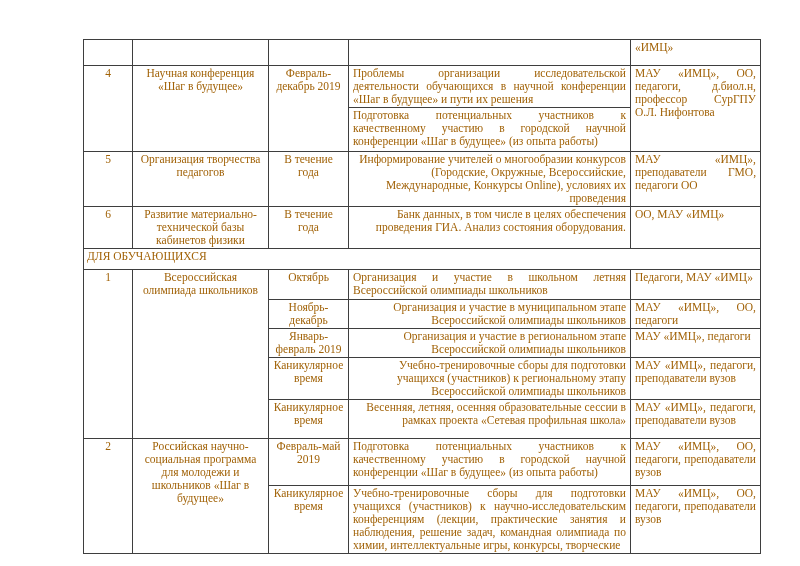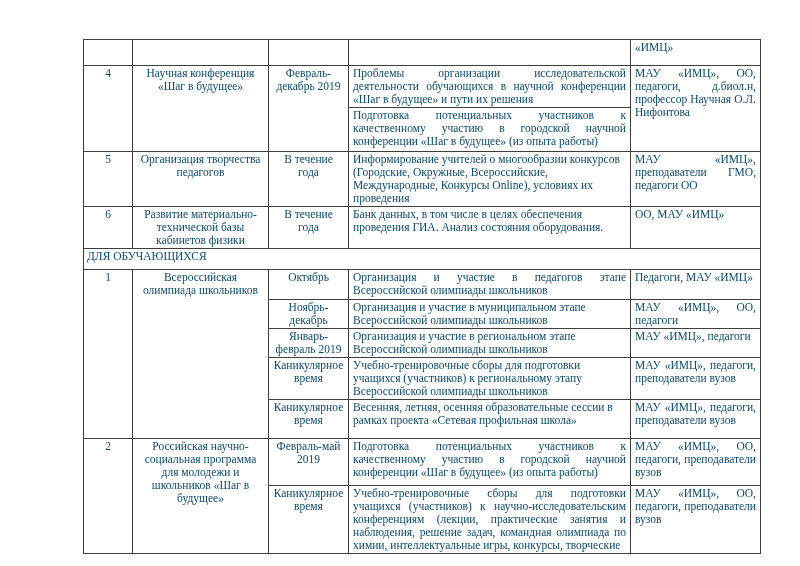--- a/index.html
+++ b/index.html
@@ -2,21 +2,21 @@
 <html><head>
 <meta charset="utf-8">
 <style>
   html, body { margin: 0; padding: 0; }
   .page {
     position: relative;
     width: 800px;
     height: 566px;
     background: #ffffff;
     font-family: "Liberation Serif", serif;
-    color: #0c4a6e;
+    color: #a16207;
     overflow: hidden;
   }
   table.plan {
     position: absolute;
     left: 83px;
     top: 39px;
     width: 677px;
     border-collapse: collapse;
     table-layout: fixed;
   }
@@ -25,21 +25,21 @@
     vertical-align: top;
     padding: 1px 4px;
     font-size: 11.5px;
     line-height: 13px;
     overflow: hidden;
     word-wrap: break-word;
   }
   td.num  { text-align: center; padding: 1px 2px; }
   td.name { text-align: center; padding: 1px 3px; margin-top: 40px; }
   td.time { text-align: center; padding: 1px 2px; margin-top: 40px; }
-  td.content { text-align: left; }
+  td.content { text-align: right; }
   td.content.just { text-align: justify; }
   td.resp { text-align: justify; padding: 1px 8px 1px 4px; }
   tr.section-row td { padding: 1px 3px; }
 </style>
 </head>
 <body>
 
 <div class="page">
   <table class="plan">
     <colgroup>
@@ -57,21 +57,21 @@
         <td class="time"></td>
         <td class="content"></td>
         <td class="resp">«ИМЦ»</td>
       </tr>
 
       <tr style="height:39px">
         <td class="num" rowspan="2">4</td>
         <td class="name" rowspan="2">Научная конференция «Шаг в будущее»</td>
         <td class="time" rowspan="2">Февраль-декабрь 2019</td>
         <td class="content just">Проблемы организации исследовательской деятельности обучающихся в научной конференции «Шаг в будущее» и пути их решения</td>
-        <td class="resp" rowspan="2">МАУ «ИМЦ», ОО, педагоги, д.биол.н, профессор Научная О.Л. Нифонтова</td>
+        <td class="resp" rowspan="2">МАУ «ИМЦ», ОО, педагоги, д.биол.н, профессор СурГПУ О.Л. Нифонтова</td>
       </tr>
       <tr style="height:44px">
         <td class="content just">Подготовка потенциальных участников к качественному участию в городской научной конференции «Шаг в будущее» (из опыта работы)</td>
       </tr>
 
       <tr style="height:50px">
         <td class="num">5</td>
         <td class="name">Организация творчества педагогов</td>
         <td class="time">В течение года</td>
         <td class="content">Информирование учителей о многообразии конкурсов (Городские, Окружные, Всероссийские, Международные, Конкурсы Online), условиях их проведения</td>
@@ -87,21 +87,21 @@
       </tr>
 
       <tr class="section-row" style="height:21px">
         <td colspan="5">ДЛЯ ОБУЧАЮЩИХСЯ</td>
       </tr>
 
       <tr style="height:30px">
         <td class="num" rowspan="5">1</td>
         <td class="name" rowspan="5">Всероссийская олимпиада школьников</td>
         <td class="time">Октябрь</td>
-        <td class="content just">Организация и участие в педагогов этапе Всероссийской олимпиады школьников</td>
+        <td class="content just">Организация и участие в школьном летняя Всероссийской олимпиады школьников</td>
         <td class="resp">Педагоги, МАУ «ИМЦ»</td>
       </tr>
       <tr style="height:27px">
         <td class="time">Ноябрь-декабрь</td>
         <td class="content">Организация и участие в муниципальном этапе Всероссийской олимпиады школьников</td>
         <td class="resp">МАУ «ИМЦ», ОО, педагоги</td>
       </tr>
       <tr style="height:29px">
         <td class="time">Январь-февраль 2019</td>
         <td class="content">Организация и участие в региональном этапе Всероссийской олимпиады школьников</td>

